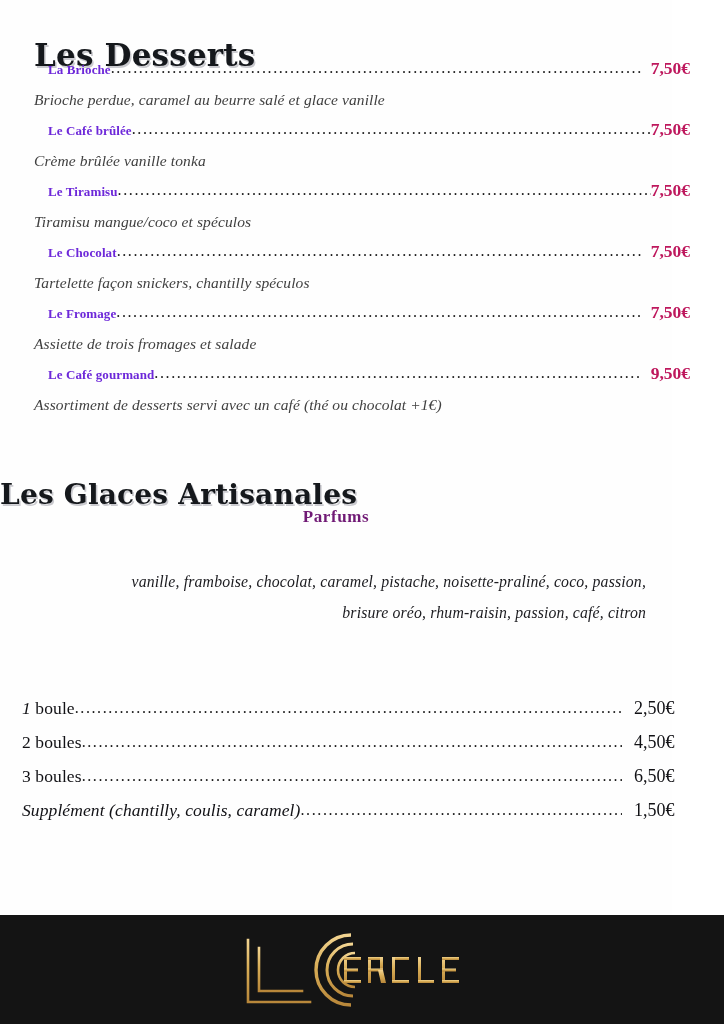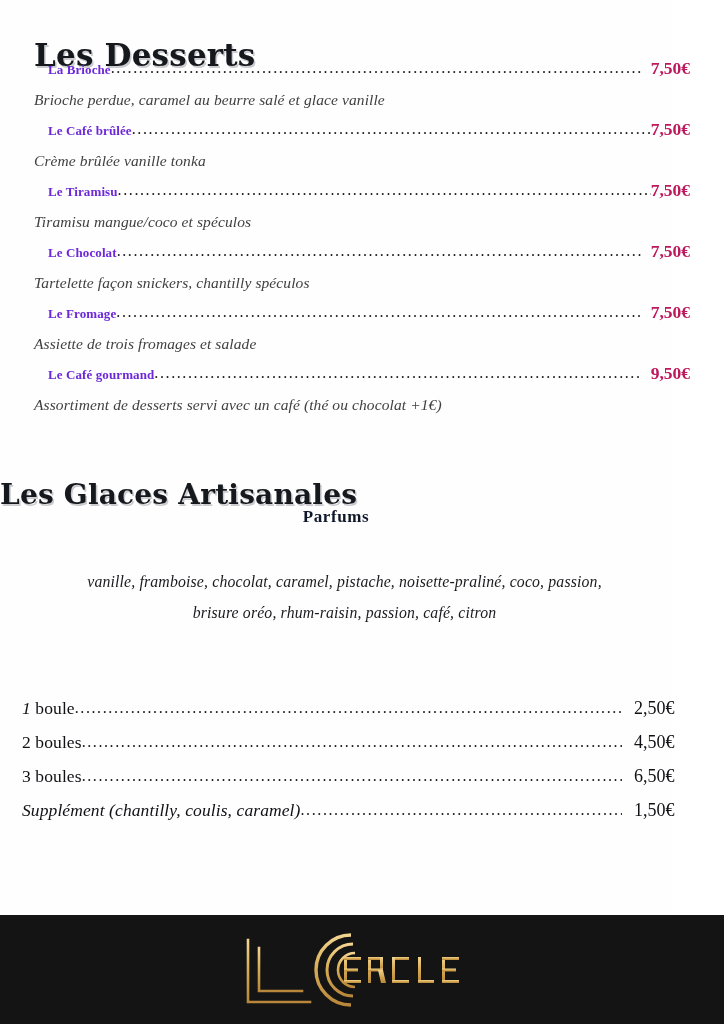--- a/index.html
+++ b/index.html
@@ -50,21 +50,21 @@
   }
   #parfums-subtitle {
     position: absolute;
     left: 0; right: 0;
     top: 507px;
     text-align: center;
     font-family: "Liberation Serif", serif;
     font-size: 17px;
     font-weight: 600;
     letter-spacing: 0.6px;
-    color: #0f172a;
+    color: #701a75;
   }
 
   
   #desserts-list {
     position: absolute;
     left: 34px;
     top: 58px;
     width: 656px;
   }
   .dish {
@@ -115,23 +115,23 @@
     color: #404040;
     height: 32px;
     padding-top: 2px;
     letter-spacing: 0.1px;
   }
 
   
   #parfums-lines {
     position: absolute;
     left: 30px;
-    right: 13px;
+    right: 26px;
     top: 566px;
-    text-align: center;
+    text-align: right;
   }
   .parfum-line {
     font-style: italic;
     font-size: 15.8px;
     line-height: 31px;
     color: #1b1b1f;
     letter-spacing: 0.15px;
   }
 
   

